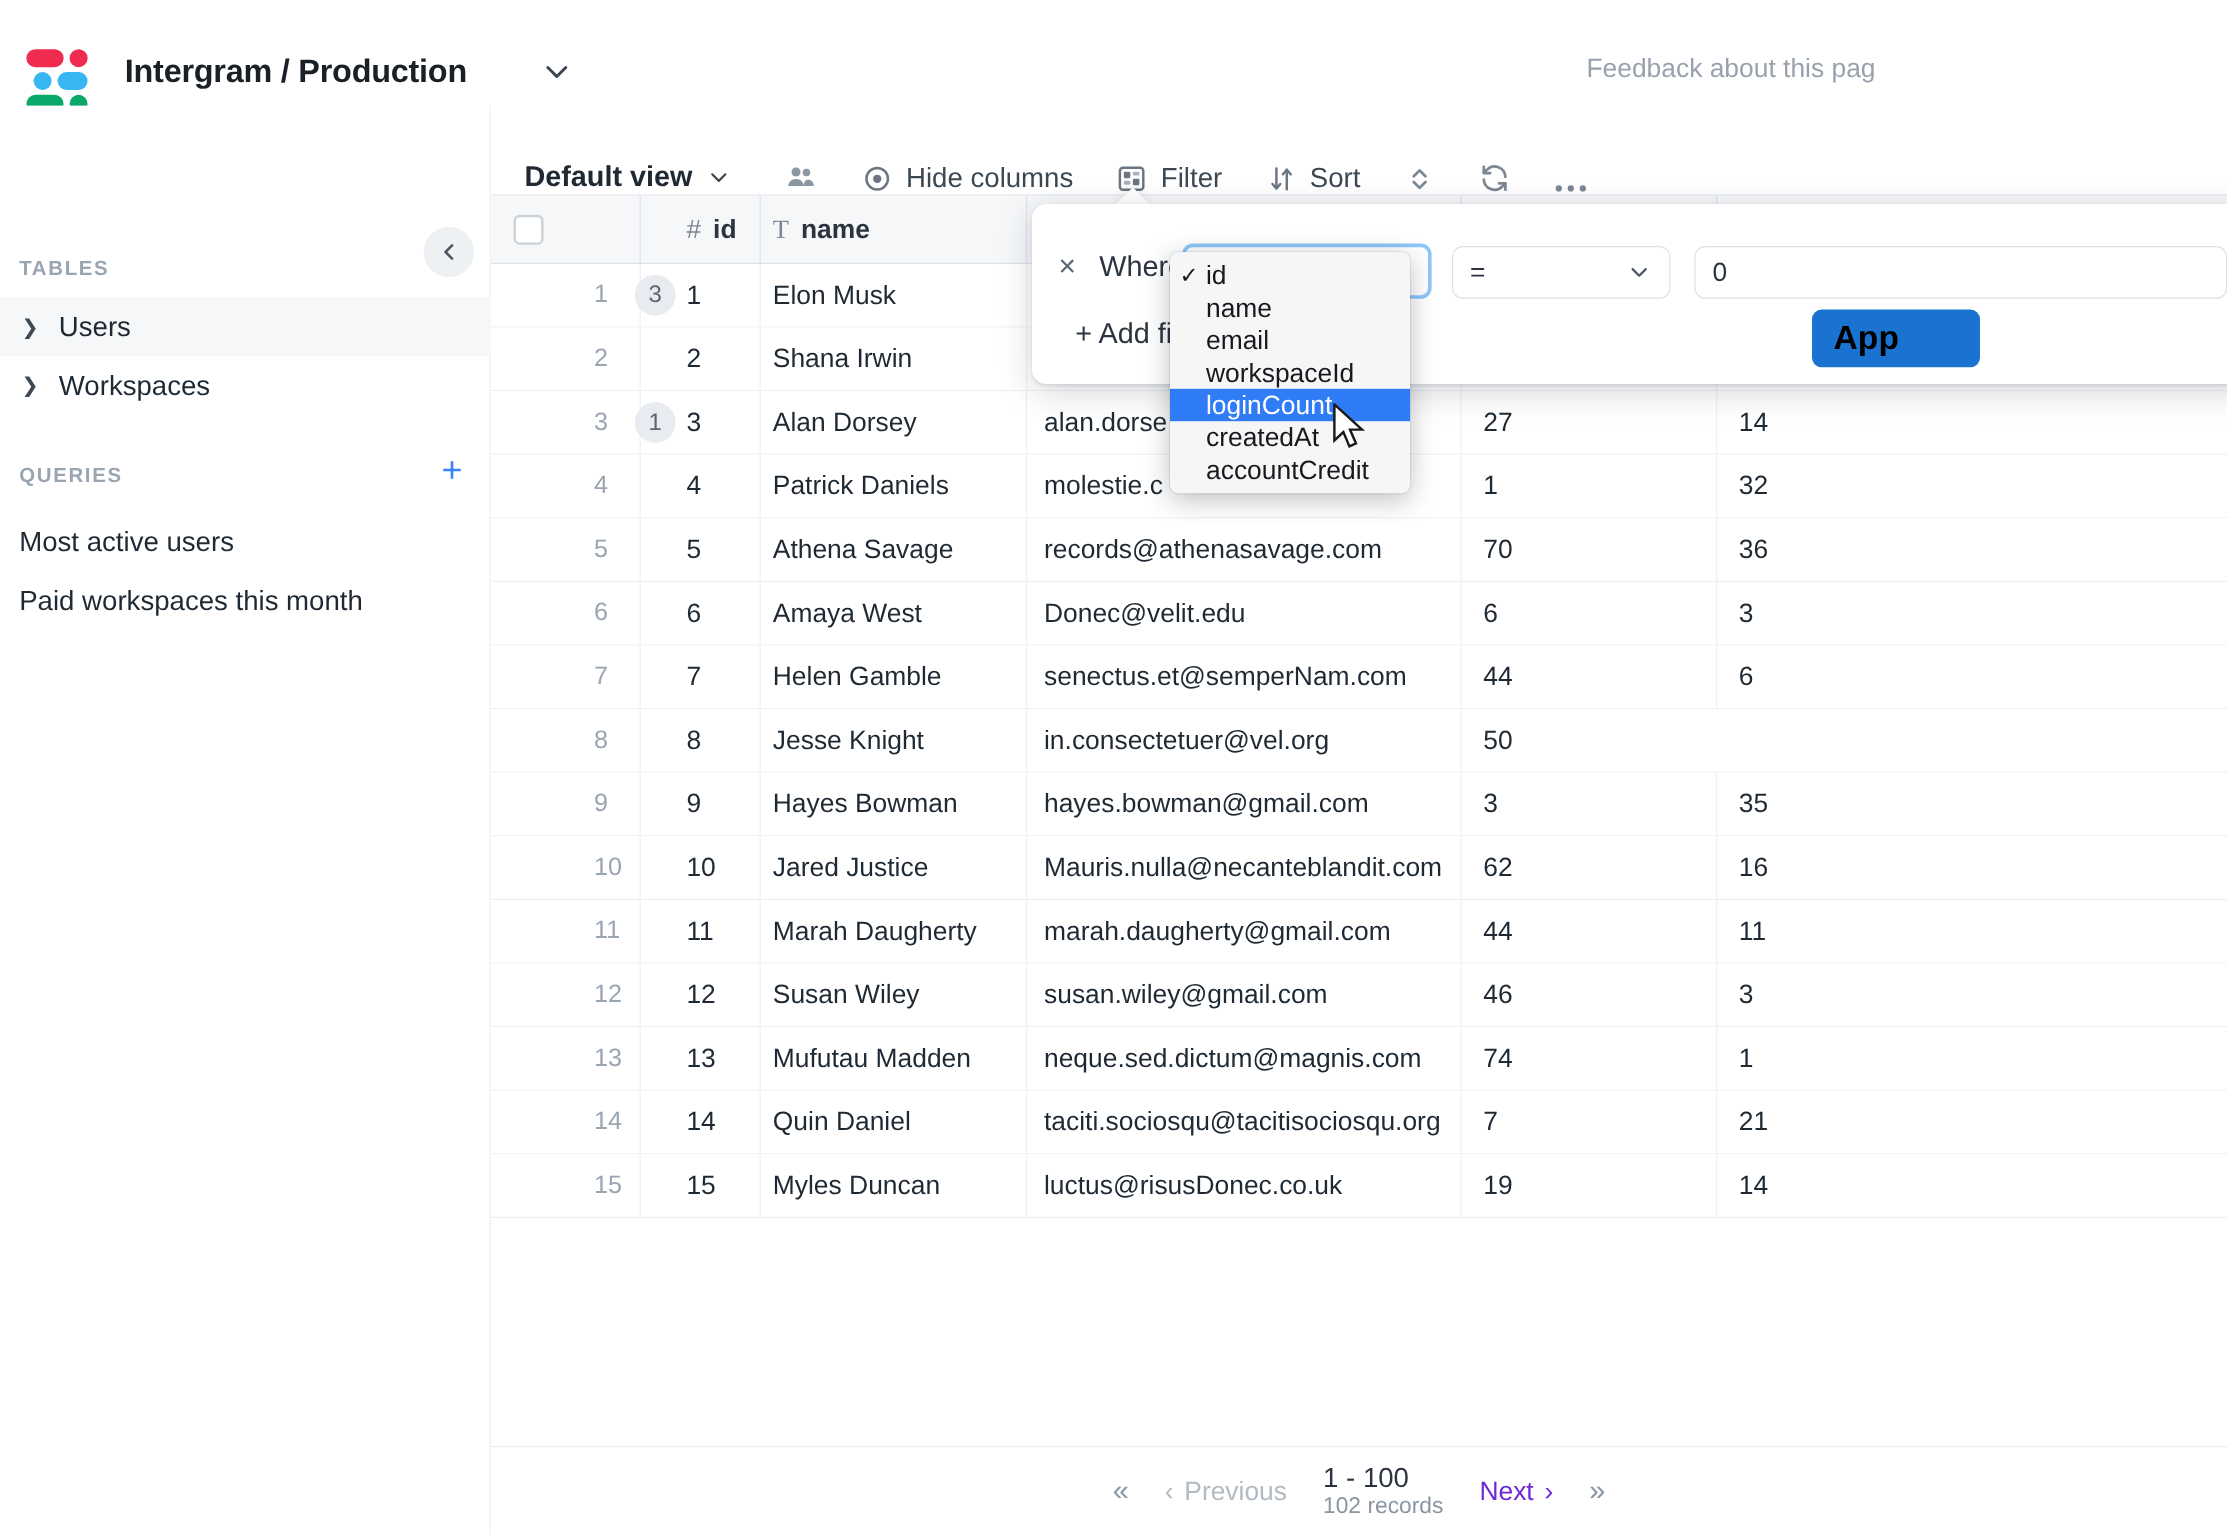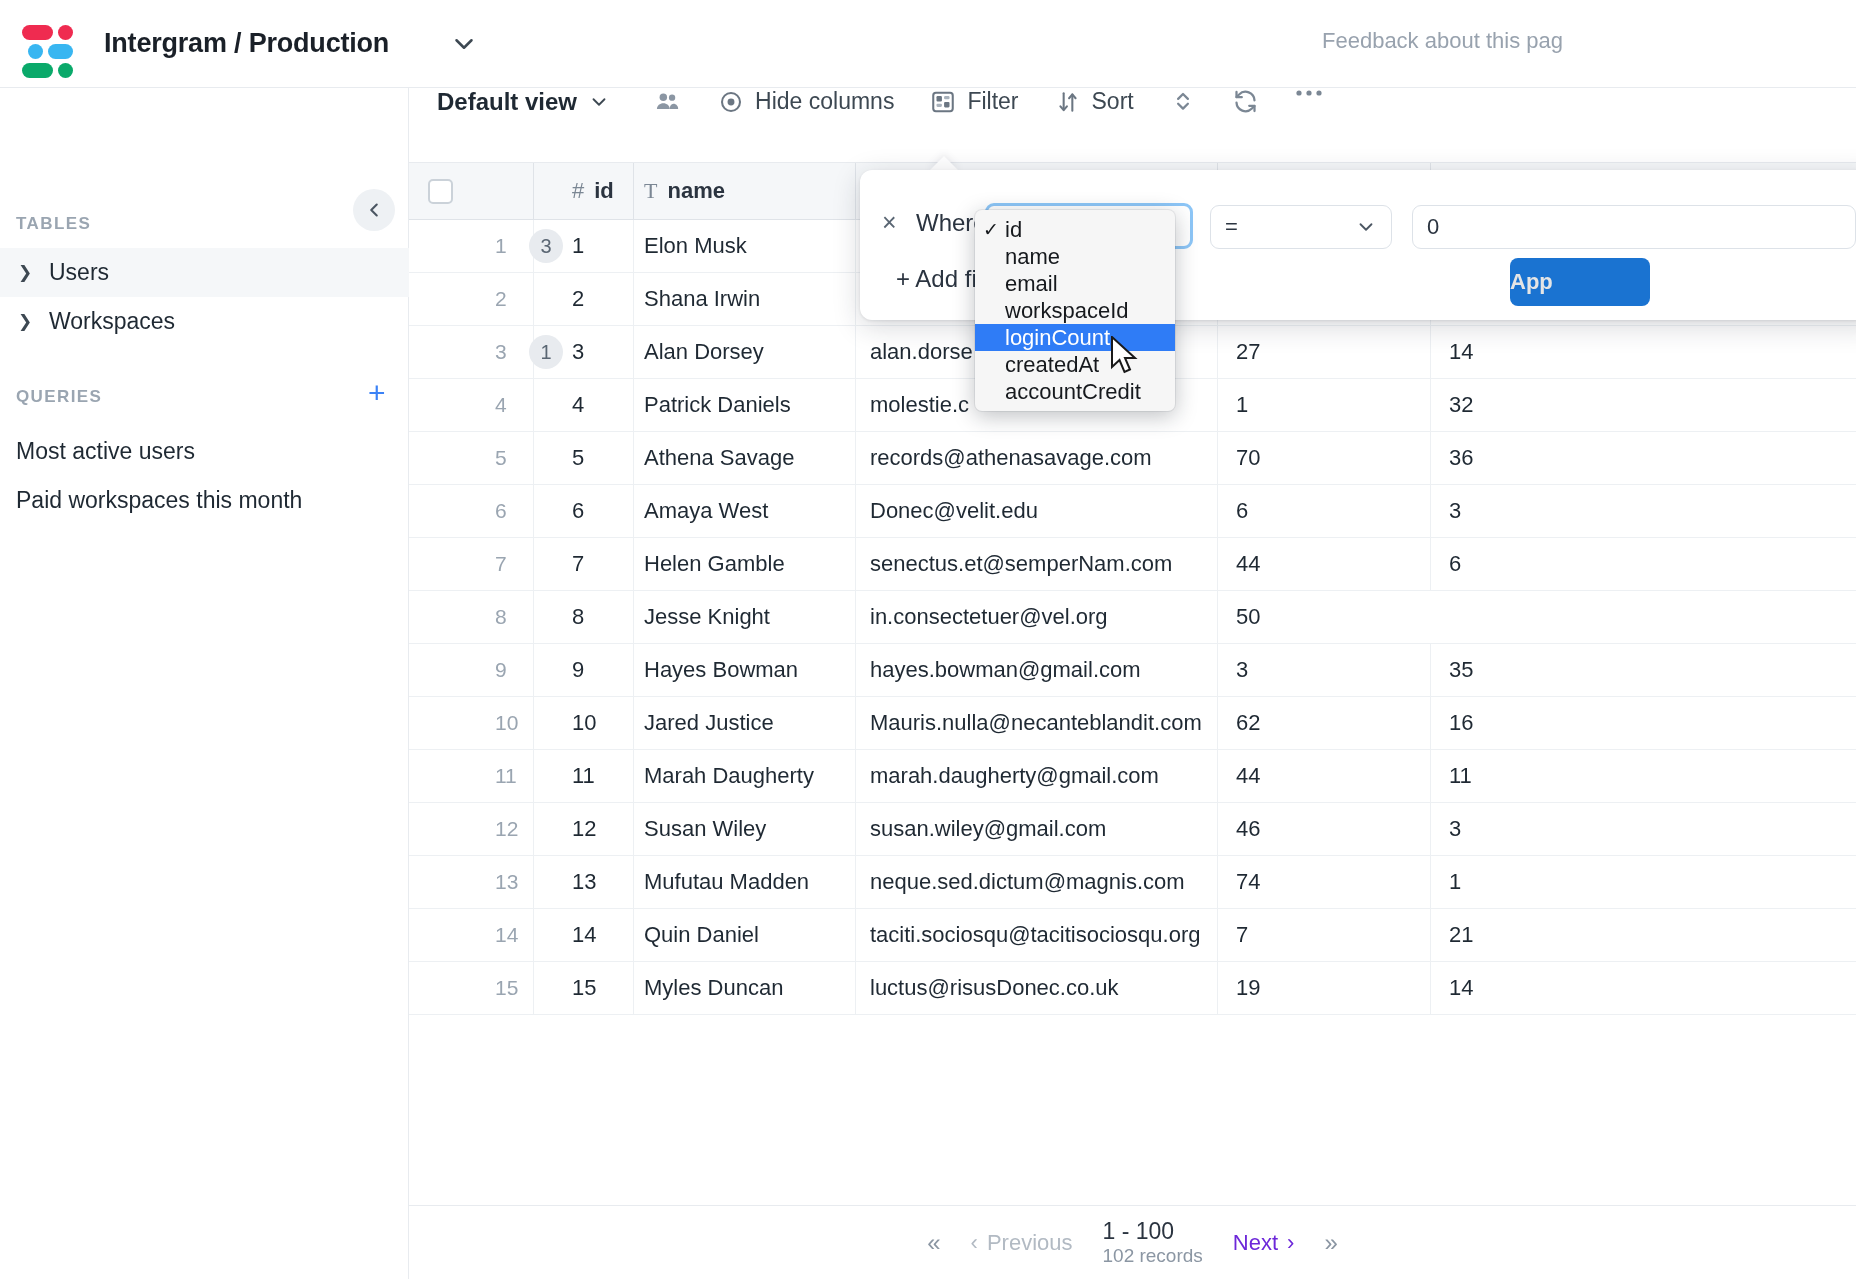--- a/index.html
+++ b/index.html
@@ -8,21 +8,21 @@
     font-family: "Liberation Sans", sans-serif;
     background: #ffffff;
     overflow: hidden;
     color: #1f2933;
     -webkit-font-smoothing: antialiased;
   }
   .app { position: relative; width: 1856px; height: 1279px; background:#fff; }
 
   
   .topbar {
-    position:absolute; top:0; left:0; width:1856px; height:88px;
+    position:absolute; top:16px; left:0; width:1856px; height:88px;
     background:#fff; border-bottom:1px solid #e8ebef;
     display:flex; align-items:center;
   }
   .logo { margin-left:20px; width:52px; height:52px; position:relative; }
   .logo i { position:absolute; display:block; border-radius:999px; }
   .lg-r1a { left:2px;  top:7px;  width:31px; height:15px; background:#ef2b50; }
   .lg-r1b { left:38px; top:7px;  width:15px; height:15px; background:#ef2b50; }
   .lg-r2a { left:8px;  top:26px; width:15px; height:15px; background:#38b6f1; }
   .lg-r2b { left:28px; top:26px; width:25px; height:15px; background:#38b6f1; }
   .lg-r3a { left:2px;  top:45px; width:31px; height:15px; background:#0aa96a; }
@@ -68,21 +68,21 @@
   .collapse-btn {
     position:absolute; top:101px; left:353px; width:42px; height:42px; border-radius:999px;
     background:#eef1f4; display:flex; align-items:center; justify-content:center;
     color:#4b5662; font-size:20px;
   }
 
   
   .main { position:absolute; top:88px; left:409px; width:1447px; height:1191px; background:#fff; }
   .toolbar {
     position:absolute; top:0; left:0; width:1447px; height:74px;
-    display:flex; align-items:flex-start; background:#fff;
+    display:flex; align-items:flex-end; background:#fff;
   }
   .tb-item {
     display:flex; align-items:center; gap:11px; color:#3d4852;
     font-size:23px; white-space:nowrap;
   }
   .tb-view { margin-left:28px; font-weight:600; font-size:24px; color:#1f2933; }
   .tb-gap { width:44px; }
   .tb-gap-s { width:36px; }
   .icon { display:inline-flex; align-items:center; justify-content:center; }
 
@@ -161,22 +161,22 @@
     display:flex; align-items:center; justify-content:space-between;
     padding:0 14px; font-size:22px; color:#2b3440;
   }
   .val-input {
     position:absolute; left:1412px; top:205px; width:444px; height:44px;
     border:1px solid #dde2e8; border-radius:9px; background:#fff;
     display:flex; align-items:center; padding:0 14px; font-size:22px; color:#2b3440;
   }
   .apply-btn {
     position:absolute; left:1510px; top:258px; width:140px; height:48px;
-    background:#1a73d1; border-radius:8px; color:#e5e5e5; font-size:22px; font-weight:600;
-    display:flex; align-items:center; overflow:hidden; white-space:nowrap;
+    background:#1a73d1; border-radius:8px; color:#000000; font-size:28px; font-weight:600;
+    display:flex; align-items:center; padding-left:18px; overflow:hidden; white-space:nowrap;
   }
 
   
   .dropdown {
     position:absolute; left:975px; top:210px; width:200px;
     background:#f6f6f6; border-radius:7px;
     box-shadow:0 5px 22px rgba(20,28,40,.28), 0 0 0 1px rgba(20,28,40,.07);
     padding:6px 0; z-index:40;
   }
   .dd-item {

